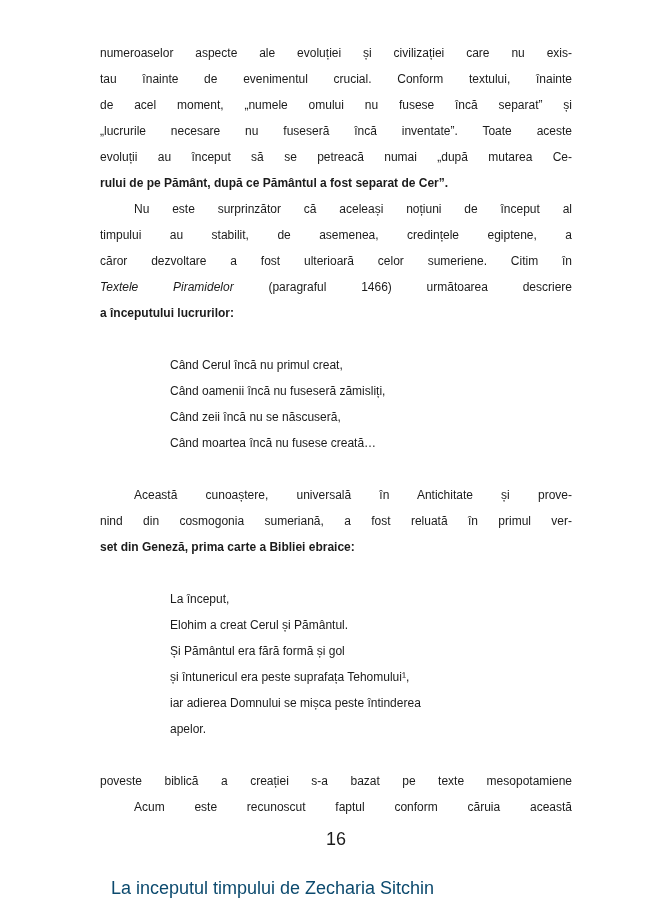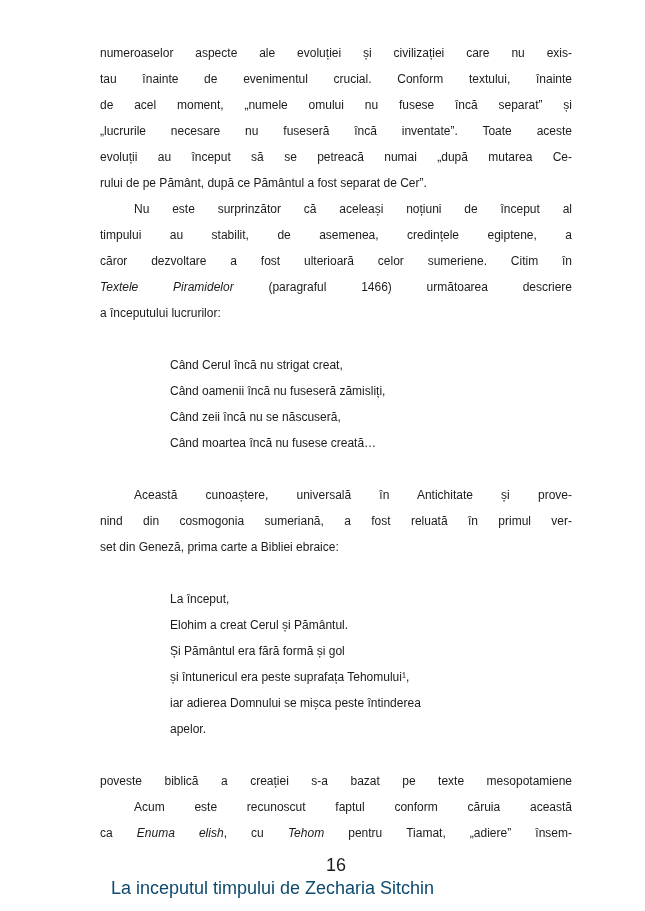--- a/index.html
+++ b/index.html
@@ -23,20 +23,21 @@
   .line {
     font-size: 12px;
     line-height: 26px;
     text-align: justify;
     text-align-last: justify;
     white-space: normal;
   }
   .line.last {
     text-align: left;
     text-align-last: left;
+    font-weight: bold;
   }
   .line.indent { text-indent: 34px; }
   .quote { margin: 26px 0 26px 70px; }
   .quote .line {
     text-align: left;
     text-align-last: left;
   }
   em { }
   .pagenum {
     margin-top: 6px;
@@ -71,21 +72,21 @@
 
   <div>
     <div class="line indent">Nu este surprinzător că aceleași noțiuni de început al</div>
     <div class="line">timpului au stabilit, de asemenea, credințele egiptene, a</div>
     <div class="line">căror dezvoltare a fost ulterioară celor sumeriene. Citim în</div>
     <div class="line"><em>Textele Piramidelor</em><span> (paragraful 1466) următoarea descriere</span></div>
     <div class="line last">a începutului lucrurilor:</div>
   </div>
 
   <div class="quote">
-    <div class="line">Când Cerul încă nu strigat creat,</div>
+    <div class="line">Când Cerul încă nu primul creat,</div>
     <div class="line">Când oamenii încă nu fuseseră zămisliți,</div>
     <div class="line">Când zeii încă nu se născuseră,</div>
     <div class="line">Când moartea încă nu fusese creată…</div>
   </div>
 
   <div>
     <div class="line indent">Această cunoaștere, universală în Antichitate și prove-</div>
     <div class="line">nind din cosmogonia sumeriană, a fost reluată în primul ver-</div>
     <div class="line last">set din Geneză, prima carte a Bibliei ebraice:</div>
   </div>
@@ -95,20 +96,19 @@
     <div class="line">Elohim a creat Cerul și Pământul.</div>
     <div class="line">Și Pământul era fără formă și gol</div>
     <div class="line">și întunericul era peste suprafața Tehomului¹,</div>
     <div class="line">iar adierea Domnului se mișca peste întinderea</div>
     <div class="line">apelor.</div>
   </div>
 
   <div>
     <div class="line">poveste biblică a creației s-a bazat pe texte mesopotamiene</div>
     <div class="line indent">Acum este recunoscut faptul conform căruia această</div>
-    <div class="line"><span>ca </span><em>Enuma elish</em><span>, cu </span><em>Tehom</em><span> pentru Tiamat, „adiere” însem-</span></div>
   </div>
 
   <div class="pagenum">16</div>
 
   <div class="footer">La inceputul timpului de Zecharia Sitchin</div>
 
 </div>
 
 </body></html>

